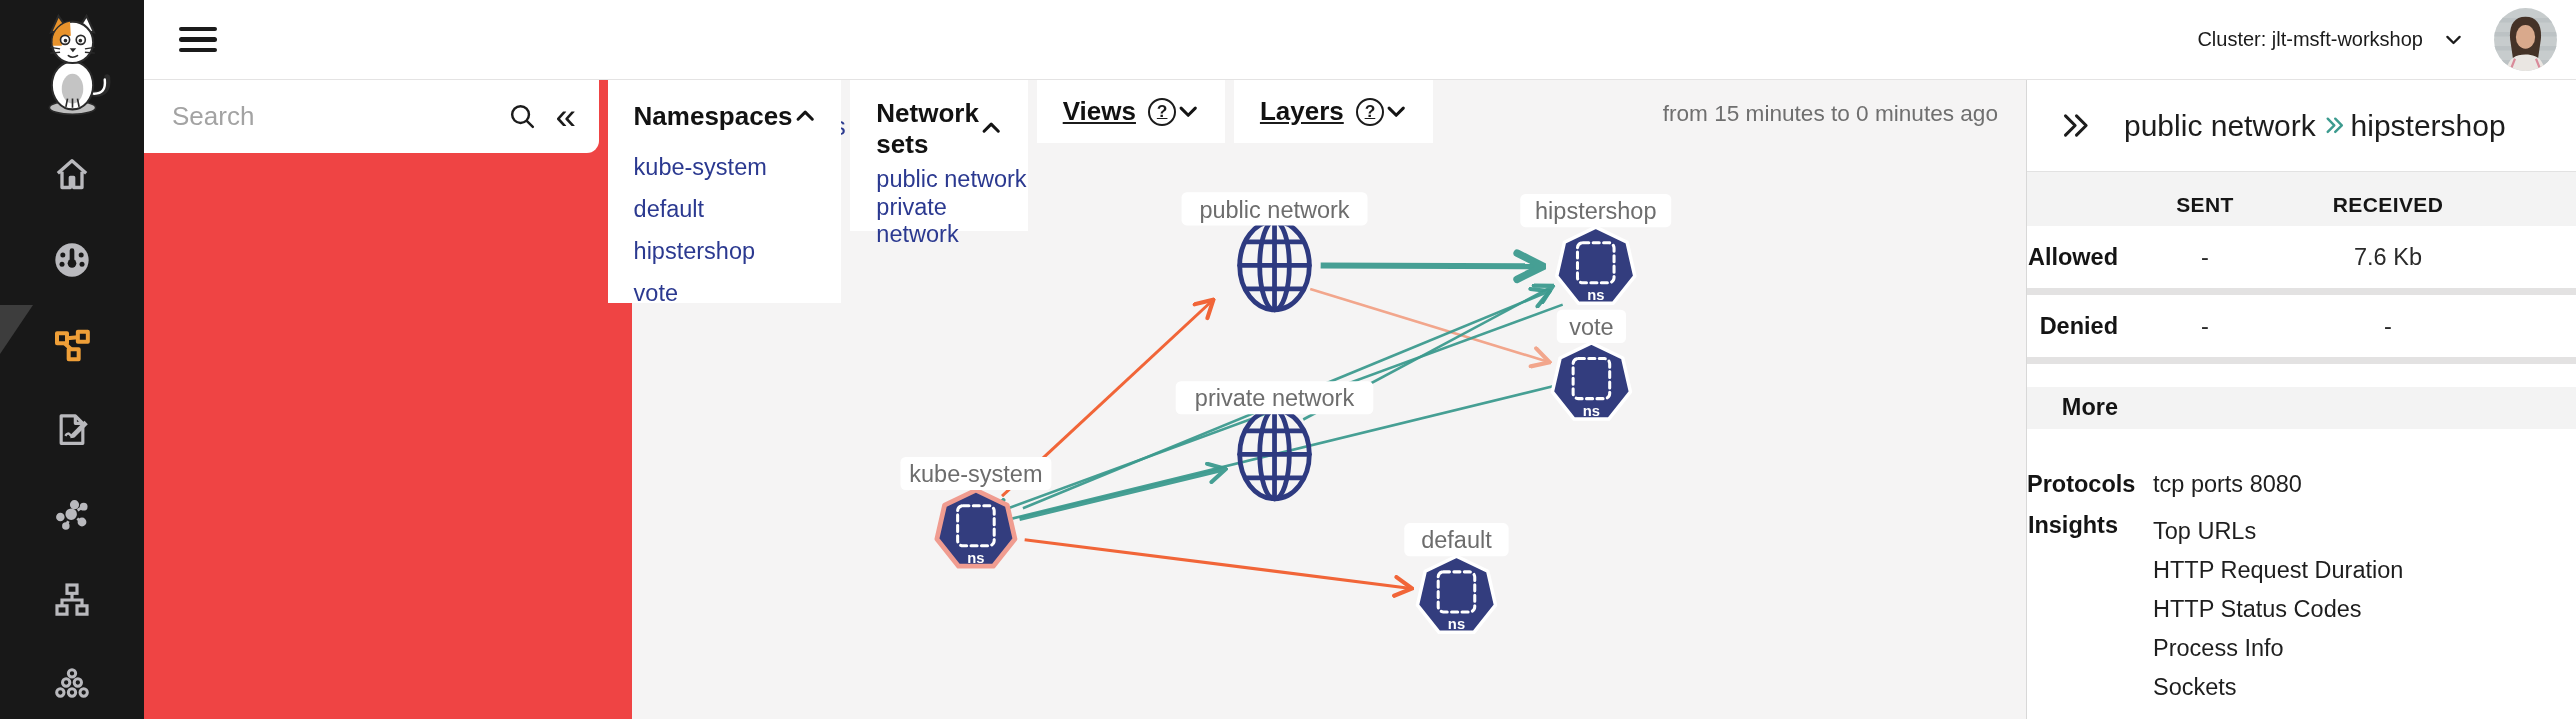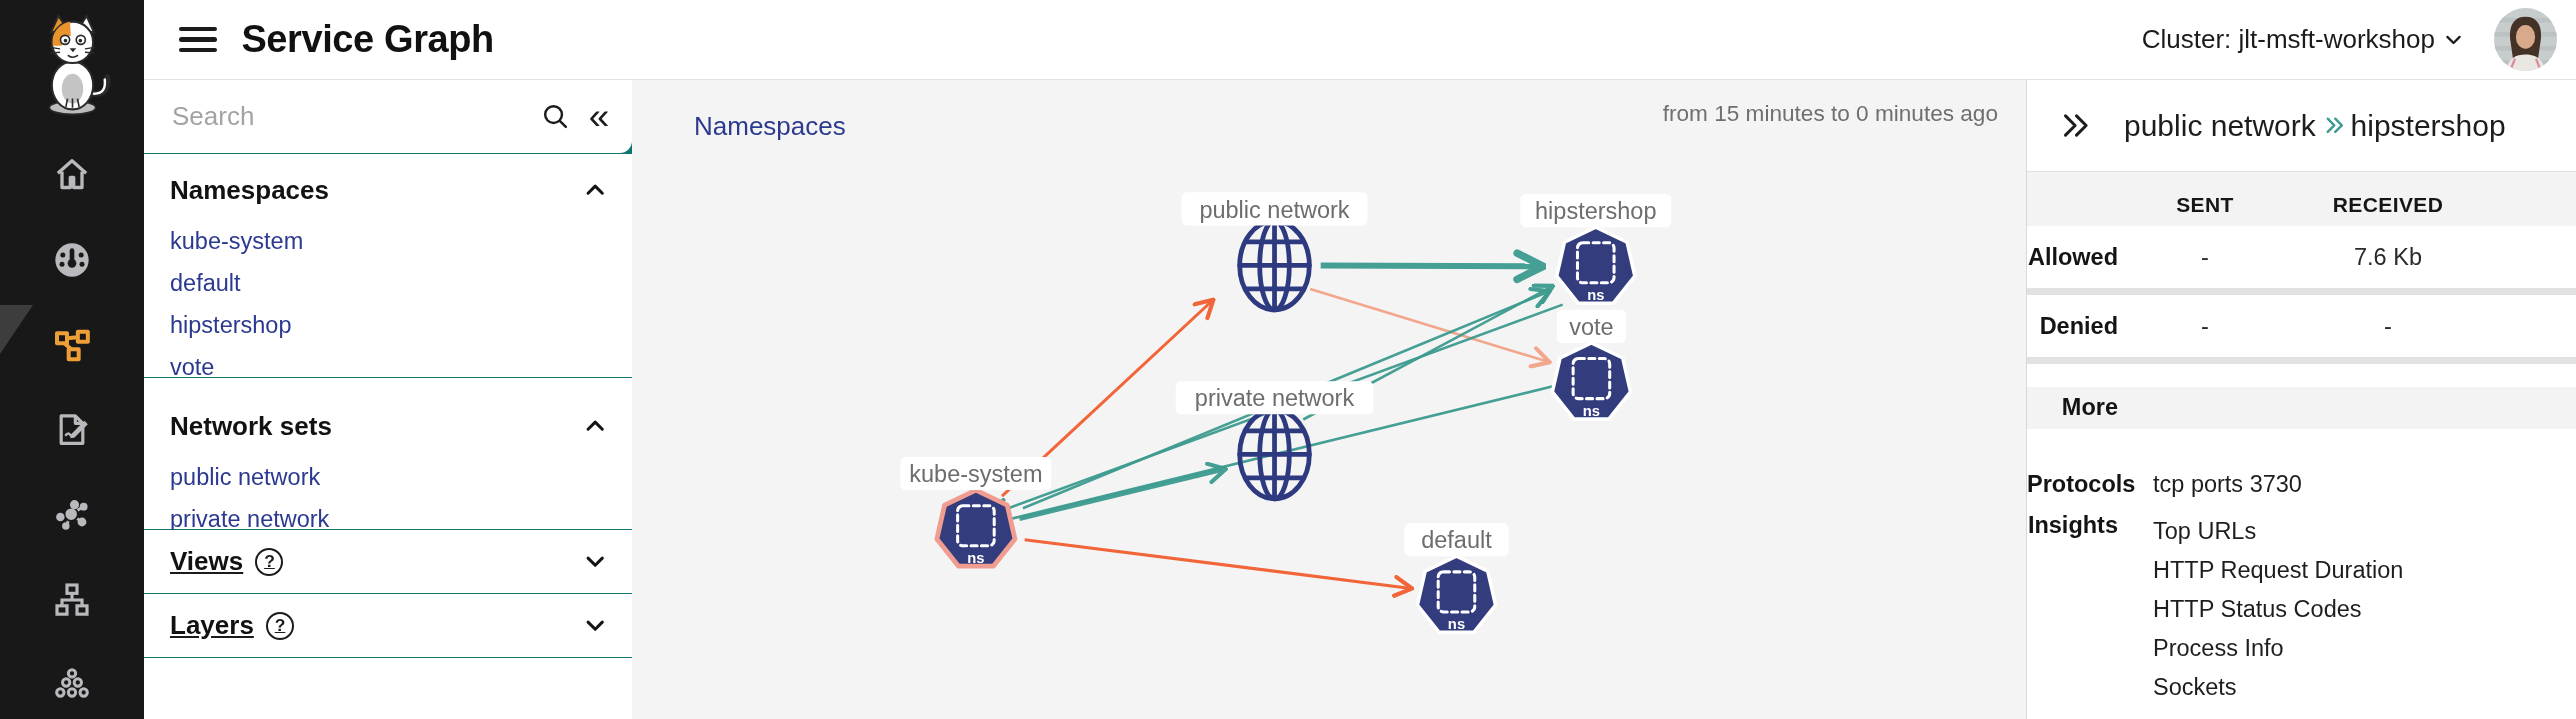--- a/index.html
+++ b/index.html
@@ -13,25 +13,25 @@
   .rail-icon { width:42px; height:42px; display:flex; align-items:center; justify-content:center; cursor:pointer; }
   .rail-icon svg { width:40px; height:40px; }
   .rail-wedge { position:absolute; left:0; top:305px; width:33px; height:49px; background:#3d3d3d; clip-path:polygon(0 0,100% 0,0 100%); }
 
   
   .topbar { position:absolute; left:144px; top:0; right:0; height:80px; background:#ffffff; border-bottom:1.7px solid #e4e3e3; display:flex; align-items:center; z-index:20; }
   .hamburger { margin-left:35px; width:38px; display:flex; flex-direction:column; gap:6.1px; cursor:pointer; }
   .hamburger div { height:4.4px; background:#1b1b1b; border-radius:2.6px; }
   .app-title { margin-left:24.4px; font-size:38px; font-weight:700; letter-spacing:-0.4px; color:#111; }
   .topbar-spacer { flex:1; }
-  .cluster-select { display:flex; align-items:center; gap:8px; cursor:pointer; font-size:26px; color:#1b1b1b; }
+  .cluster-select { display:flex; align-items:center; gap:20px; cursor:pointer; font-size:20px; color:#1b1b1b; }
   .avatar { width:63px; height:63px; border-radius:50%; overflow:hidden; margin-left:30px; margin-right:19px; cursor:pointer; flex:none; }
 
   
-  .sidebar { position:absolute; left:144px; top:80px; width:488px; bottom:0; background:#0f766e; display:flex; flex-direction:column; gap:1px; z-index:10; }
+  .sidebar { position:absolute; left:144px; top:80px; width:488px; bottom:0; background:#ef4444; display:flex; flex-direction:row; gap:9px; z-index:10; }
   .card { background:#ffffff; }
   .search-card { height:73px; display:flex; align-items:center; border-radius:0 0 12.2px 0; }
   .search-input { flex:1; border:none; outline:none; font-size:26px; padding-left:28px; color:#333; font-family:"Liberation Sans", sans-serif; background:transparent; }
   .search-input::placeholder { color:#a3a3a3; }
   .search-icon { margin-right:17.4px; cursor:pointer; display:flex; }
   .collapse-left { font-size:37px; font-weight:500; color:#1b1b1b; margin-right:22.6px; cursor:pointer; line-height:1; }
   .collapse-left::after { content:"«"; }
   .section-head { display:flex; align-items:center; padding:0 24.4px 0 26px; height:45px; cursor:pointer; }
   .section-title { font-size:26px; font-weight:700; color:#121212; }
   .section-head .chev { margin-left:auto; display:flex; }
@@ -162,21 +162,20 @@
     </div>
   </div>
 </div>
 
 <div class="topbar">
   <div class="hamburger">
       <div></div>
       <div></div>
       <div></div>
     </div>
-  <div class="app-title">Service Graph</div>
   <div class="topbar-spacer"></div>
   <div class="cluster-select">
     <span>Cluster: jlt-msft-workshop</span>
     <svg width="21" height="21" viewBox="0 0 24 24" fill="none" stroke="#1b1b1b" stroke-width="2.6" stroke-linecap="round" stroke-linejoin="round">
         <path d="M5 9 l7 7 7 -7"></path>
       </svg>
   </div>
   <div class="avatar">
     <svg width="63" height="63" viewBox="0 0 72 72">
       <rect width="72" height="72" fill="#c7cccd"></rect>
@@ -379,21 +378,21 @@
   </div>
   <div class="row-gap"></div>
   <div class="white-gap"></div>
 
   <div class="more-band">
     <span>More</span>
   </div>
 
   <div class="kv-row">
     <div class="kv-label">Protocols</div>
-    <div class="kv-value">tcp ports 3730</div>
+    <div class="kv-value">tcp ports 8080</div>
   </div>
 
   <div class="kv-row ins-row">
     <div class="kv-label">Insights</div>
     <div class="insights-list">
       <div>Top URLs</div>
       <div>HTTP Request Duration</div>
       <div>HTTP Status Codes</div>
       <div>Process Info</div>
       <div>Sockets</div>

